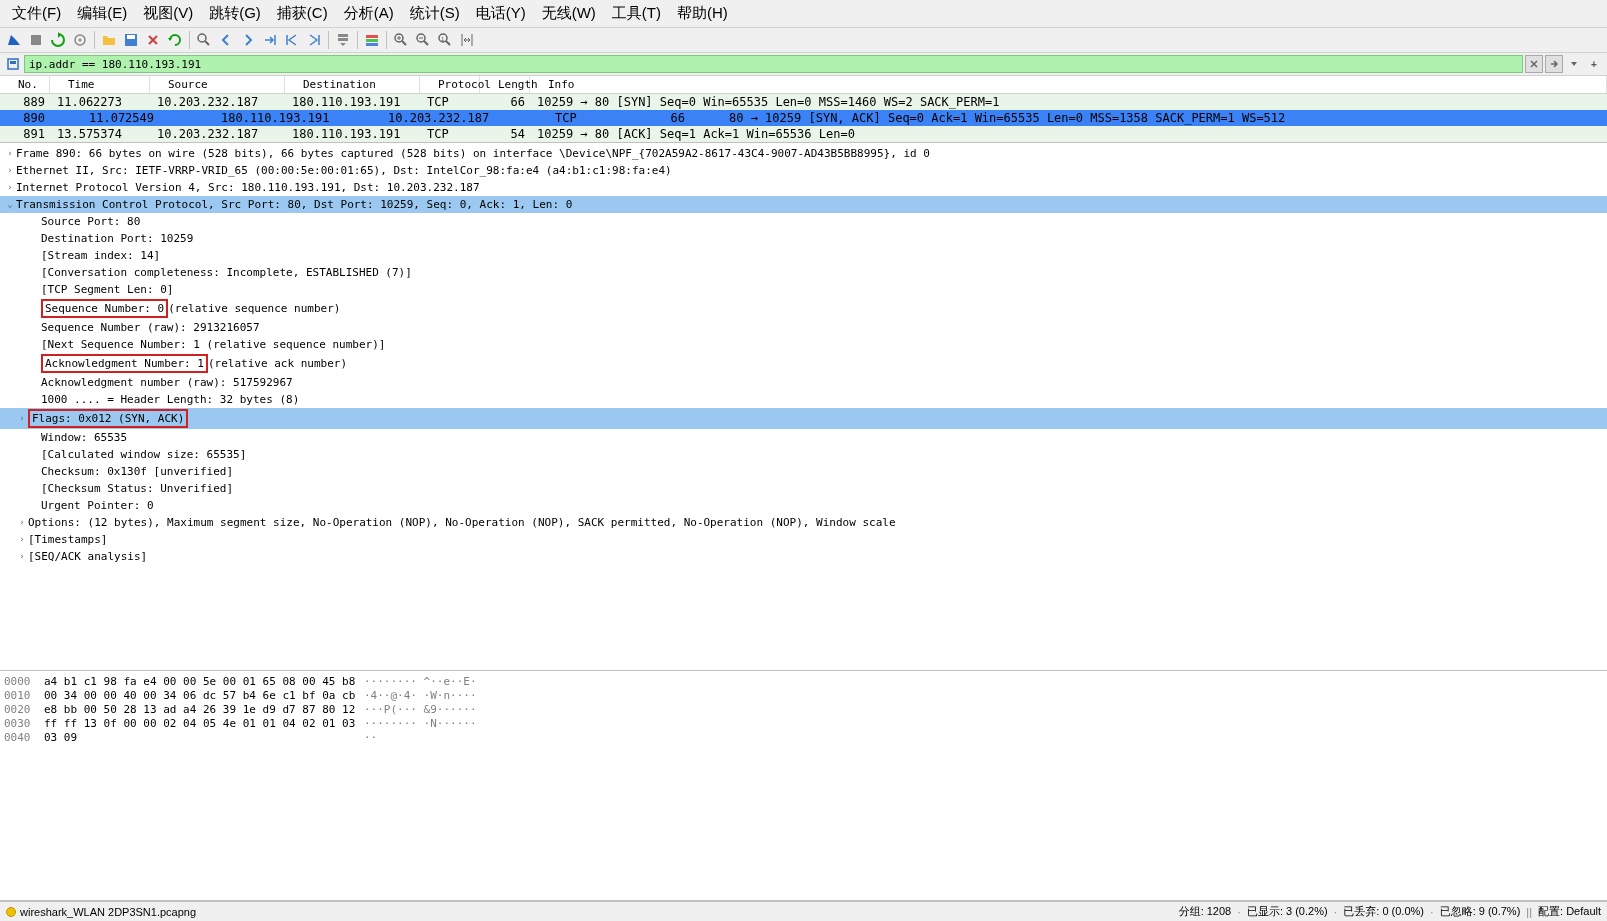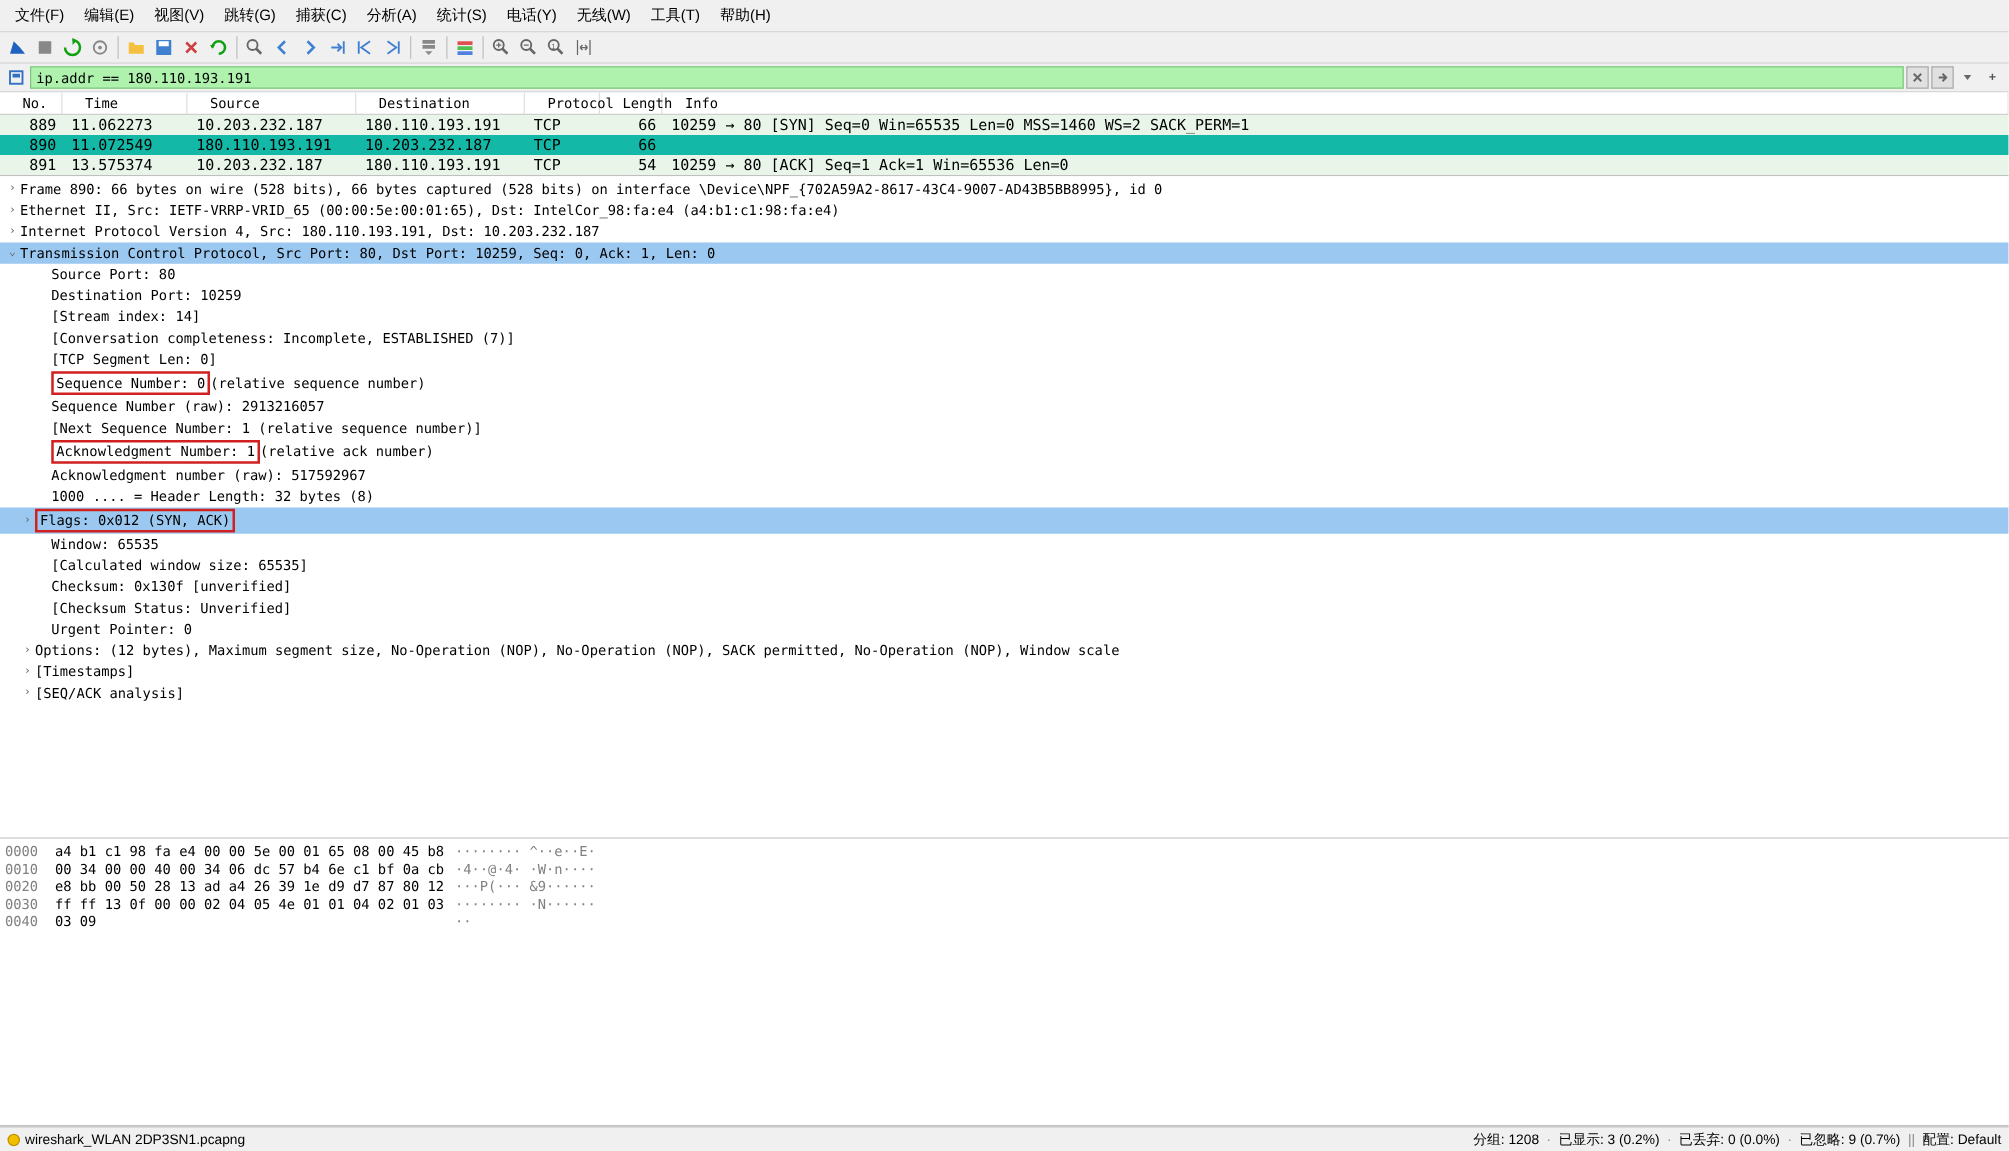--- a/index.html
+++ b/index.html
@@ -1,40 +1,40 @@
 <!DOCTYPE html>
 <html><head>
 <meta charset="utf-8">
 <style>
 * { margin: 0; padding: 0; box-sizing: border-box; }
 body { font-family: "Microsoft YaHei", Arial, sans-serif; font-size: 12px; background: #f0f0f0; overflow: hidden; }
 .app { display: flex; flex-direction: column; height: 921px; width: 1607px; background: #fff; }
 .menubar { display: flex; background: #f0f0f0; padding: 2px 4px; border-bottom: 1px solid #d0d0d0; }
-.menu-item { padding: 2px 8px; cursor: default; font-size: 12px; }
+.menu-item { padding: 2px 8px; cursor: default; font-size: 15px; }
 .toolbar { display: flex; align-items: center; background: #f0f0f0; padding: 2px 4px; gap: 2px; border-bottom: 1px solid #d0d0d0; }
 .tool-btn { width: 20px; height: 20px; display: flex; align-items: center; justify-content: center; cursor: pointer; border-radius: 2px; }
 .tool-sep { width: 1px; height: 18px; background: #c0c0c0; margin: 0 2px; }
 .filter-bar { display: flex; align-items: center; background: #f0f0f0; padding: 2px 4px; border-bottom: 1px solid #d0d0d0; gap: 2px; }
 .filter-icon { width: 18px; height: 18px; display: flex; align-items: center; justify-content: center; }
 .filter-input { flex: 1; background: #aef2ae; border: 1px solid #7fc77f; padding: 1px 4px; font-family: monospace; font-size: 11px; height: 18px; }
 .filter-btn { width: 18px; height: 18px; display: flex; align-items: center; justify-content: center; cursor: pointer; font-size: 10px; }
 .packet-list { overflow: auto; background: #fff; border-bottom: 1px solid #c0c0c0; }
 .packet-header { display: flex; background: #fff; border-bottom: 1px solid #d0d0d0; font-family: monospace; font-size: 11px; position: sticky; top: 0; }
 .packet-header > div { padding: 2px 18px; border-right: 1px solid #e0e0e0; }
 .col-no { width: 50px; }
 .col-time { width: 100px; }
 .col-src { width: 135px; }
 .col-dst { width: 135px; }
 .col-proto { width: 60px; }
 .col-len { width: 50px; }
 .col-info { flex: 1; }
 .packet-row { display: flex; font-family: monospace; font-size: 12px; padding: 1px 1px; }
 .packet-row > div { padding: 0 6px; overflow: hidden; white-space: nowrap; }
 .packet-row.light-green { background: #e8f5e8; }
-.packet-row.selected { background: #14b8a6; }
+.packet-row.selected { background: #3b82f6; gap: 32px; }
 .details-pane { flex: 1; overflow: auto; background: #fff; font-family: monospace; font-size: 11px; border-bottom: 1px solid #c0c0c0; padding: 2px 0; }
 .detail-line { display: flex; align-items: center; padding: 1px 4px; white-space: nowrap; line-height: 15px; }
 .detail-line.highlighted-full { background: #9ac8f0; width: 100%; }
 .expand-icon { width: 12px; display: inline-block; color: #666; text-align: center; font-size: 9px; }
 .indent-1 { padding-left: 16px; }
 .indent-2 { padding-left: 41px; }
 .red-box { border: 2px solid #d02020; padding: 0 2px; display: inline-block; }
 .hex-pane { height: 230px; overflow: auto; background: #fff; font-family: monospace; font-size: 11px; border-bottom: 1px solid #c0c0c0; padding: 4px; }
 .hex-row { display: flex; line-height: 14px; }
 .hex-offset { width: 40px; color: #808080; }
@@ -240,20 +240,21 @@
           <div class="col-len" style="text-align:right">66</div>
           <div class="col-info">10259 → 80 [SYN] Seq=0 Win=65535 Len=0 MSS=1460 WS=2 SACK_PERM=1</div>
         </div>
         <div class="packet-row selected">
           <div class="col-no" style="text-align:right">890</div>
           <div class="col-time">11.072549</div>
           <div class="col-src">180.110.193.191</div>
           <div class="col-dst">10.203.232.187</div>
           <div class="col-proto">TCP</div>
           <div class="col-len" style="text-align:right">66</div>
+          <div class="col-info">80 → 10259 [SYN, ACK] Seq=0 Ack=1 Win=65535 Len=0 MSS=1358 SACK_PERM=1 WS=512</div>
         </div>
         <div class="packet-row light-green">
           <div class="col-no" style="text-align:right">891</div>
           <div class="col-time">13.575374</div>
           <div class="col-src">10.203.232.187</div>
           <div class="col-dst">180.110.193.191</div>
           <div class="col-proto">TCP</div>
           <div class="col-len" style="text-align:right">54</div>
           <div class="col-info">10259 → 80 [ACK] Seq=1 Ack=1 Win=65536 Len=0</div>
         </div>

